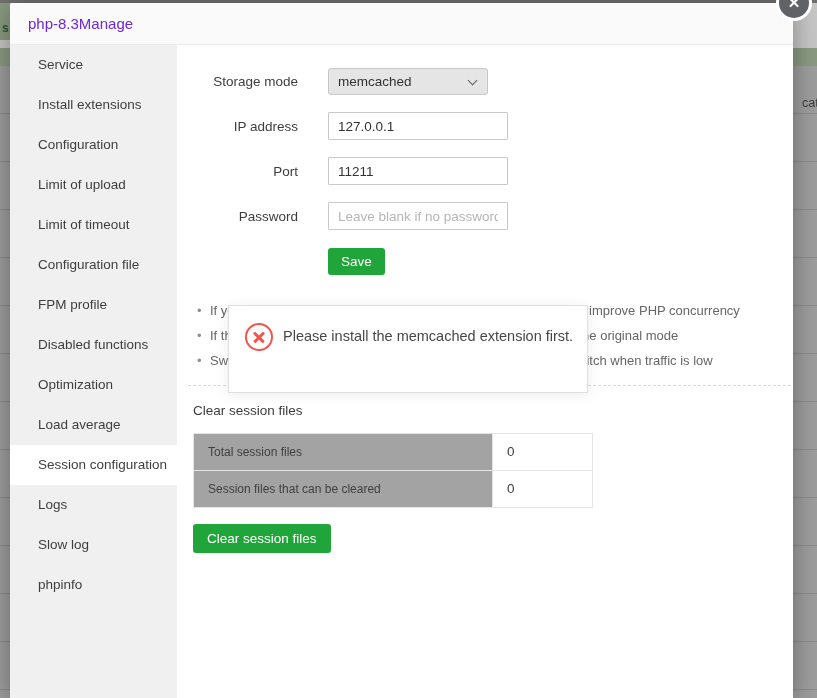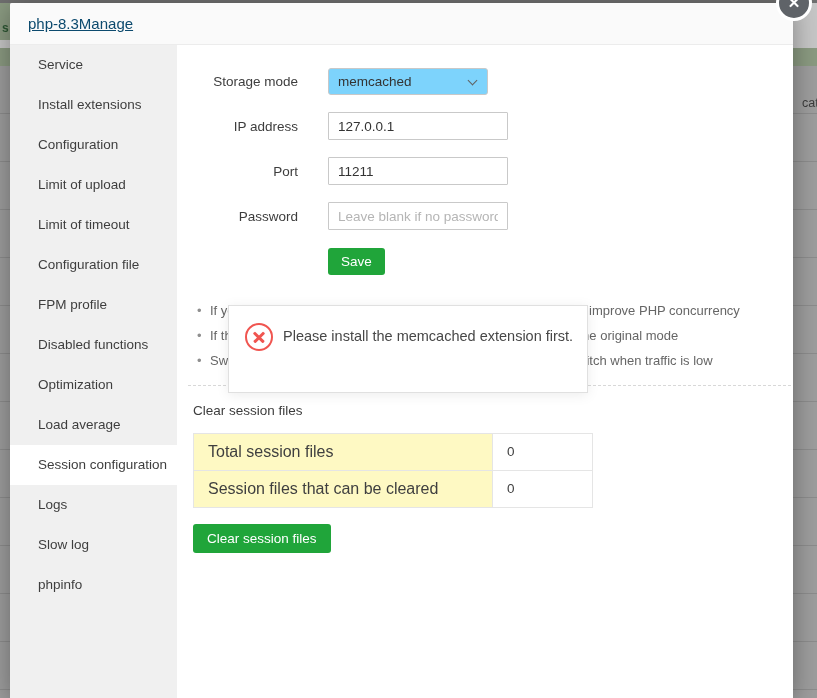--- a/index.html
+++ b/index.html
@@ -14,59 +14,59 @@
                background:repeating-linear-gradient(to bottom,#9d9d9d 0 47px,#8c8c8c 47px 48px); }
   .bd-green-left { position:absolute; left:0; top:3px; width:10px; height:37px; background:#8a9a81; }
   .bd-frag-left  { position:absolute; left:2px; top:21px; font-size:12px; font-weight:bold; color:#2d5733; }
   .bd-frag-right { position:absolute; left:802px; top:96px; font-size:12.5px; color:#3c3c3c; }
 
   
   .modal { position:absolute; left:10px; top:3px; width:783px; height:695px; background:#fff;
            border-radius:3px 3px 0 0; box-shadow:0 4px 26px rgba(0,0,0,.35); }
   .modal-header { height:42px; background:#fafafa; border-bottom:1px solid #ececec;
                   border-radius:3px 3px 0 0; display:flex; align-items:center; padding-left:18px; }
-  .modal-title { font-size:15px; color:#0c4a6e;text-decoration:underline; }
+  .modal-title { font-size:15px; color:#6d28d9; }
   .close-btn { position:absolute; left:766px; top:-18px; width:36px; height:36px; background:#5f6368;
                border:3px solid #fff; border-radius:50%; color:#fff; display:flex; align-items:center;
                justify-content:center; font-size:15px; font-weight:bold; cursor:pointer; z-index:5; }
 
   .modal-body { display:flex; height:653px; }
   .sidebar { width:167px; background:#f0f0f0; flex:none; }
   .side-item { height:40px; line-height:40px; padding-left:28px; font-size:13.5px; color:#3e3e3e; cursor:pointer; white-space:nowrap; }
   .side-item.active { background:#fff; }
 
   .content { flex:1; position:relative; background:#fff; }
 
   
   .form { padding-top:22px; }
   .form-row { display:flex; align-items:center; height:28px; margin-bottom:17px; }
   .form-label { width:121px; text-align:right; margin-right:30px; font-size:13.5px; color:#3d3d3d; flex:none; }
-  .select-box { position:relative; width:160px; height:27px; background:#7dd3fc; border:1px solid #c8c8c8;
+  .select-box { position:relative; width:160px; height:27px; background:#e5e5e5; border:1px solid #c8c8c8;
                 border-radius:3px; line-height:25px; padding-left:9px; font-size:13.5px; color:#333; cursor:pointer; }
   .chevron { position:absolute; right:11px; top:8px; width:7px; height:7px;
              border-right:1.6px solid #606060; border-bottom:1.6px solid #606060; transform:rotate(45deg); }
   .text-input { width:180px; height:28px; border:1px solid #c9c9c9; border-radius:1px; padding:0 9px;
                 font-size:13.5px; color:#333; font-family:"Liberation Sans",sans-serif; outline:none; background:#fff; }
   .text-input::placeholder { color:#b5b5b5; }
   .btn-green { display:inline-block; background:#20a53a; color:#fff; border:none; border-radius:3px;
                font-size:13.5px; padding:6px 13px; cursor:pointer; font-family:"Liberation Sans",sans-serif; }
 
   
   .tips { margin:23px 0 0 20px; list-style:none; }
   .tips li { position:relative; padding-left:13px; font-size:13px; color:#666; line-height:25px; white-space:nowrap; }
   .tips li::before { content:"•"; position:absolute; left:0; top:0; color:#8f8f8f; }
 
   .divider { border-top:1px dashed #d8d8d8; margin:12px 2px 0 11px; }
   .section-title { margin:17px 0 0 16px; font-size:13.5px; color:#3d3d3d; }
 
   .session-table { margin:15px 0 0 16px; width:400px; border:1px solid #e5e5e5; }
   .s-row { display:flex; }
   .s-row + .s-row { border-top:1px solid #e5e5e5; }
-  .cell-label { flex:1; background:#fef9c3; border-right:1px solid #e5e5e5; height:36px; line-height:36px;
-                padding-left:14px; font-size:16px; color:#3f3f3f; }
+  .cell-label { flex:1; background:#a3a3a3; border-right:1px solid #e5e5e5; height:36px; line-height:36px;
+                padding-left:14px; font-size:12px; color:#3f3f3f; }
   .cell-value { width:99px; background:#fff; height:36px; line-height:36px; padding-left:14px;
                 font-size:13.5px; color:#3f3f3f; }
   .clear-btn { margin:16px 0 0 16px; padding:7px 14px; }
 
   
   .toast { position:absolute; left:228px; top:305px; width:360px; height:88px; background:#fff;
            border:1px solid #e0e0e0; box-shadow:0 2px 12px rgba(0,0,0,.08); z-index:10; }
   .toast-icon { position:absolute; left:16px; top:17px; width:28px; height:28px; border:2px solid #f05550;
                 border-radius:50%; }
   .toast-icon::before, .toast-icon::after { content:""; position:absolute; left:5px; top:10.5px; width:14px;

